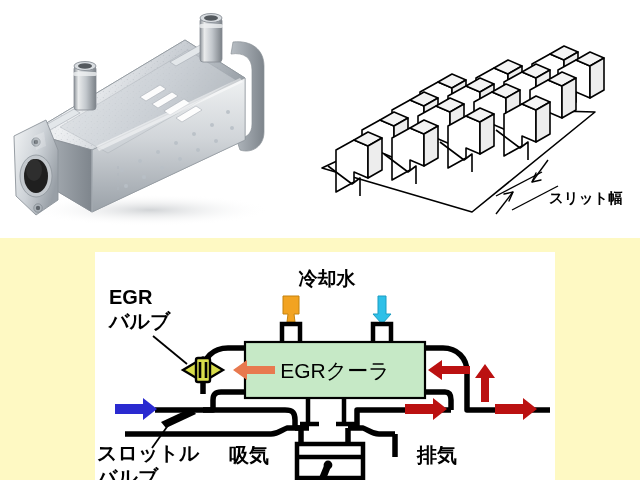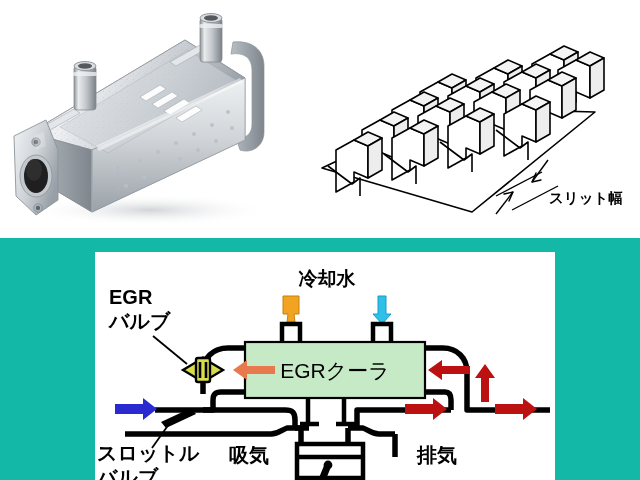--- a/index.html
+++ b/index.html
@@ -10,21 +10,21 @@
   body {
     width: 640px;
     height: 480px;
     position: relative;
     overflow: hidden;
     font-family: "Liberation Sans", "DejaVu Sans", sans-serif;
   }
   .figure-root {
     position: absolute;
     inset: 0;
-    background: #14b8a6;
+    background: #fef9c3;
   }
   .panel {
     position: absolute;
   }
 
   
   #panel-photo {
     left: 0px;
     top: 0px;
     width: 320px;

